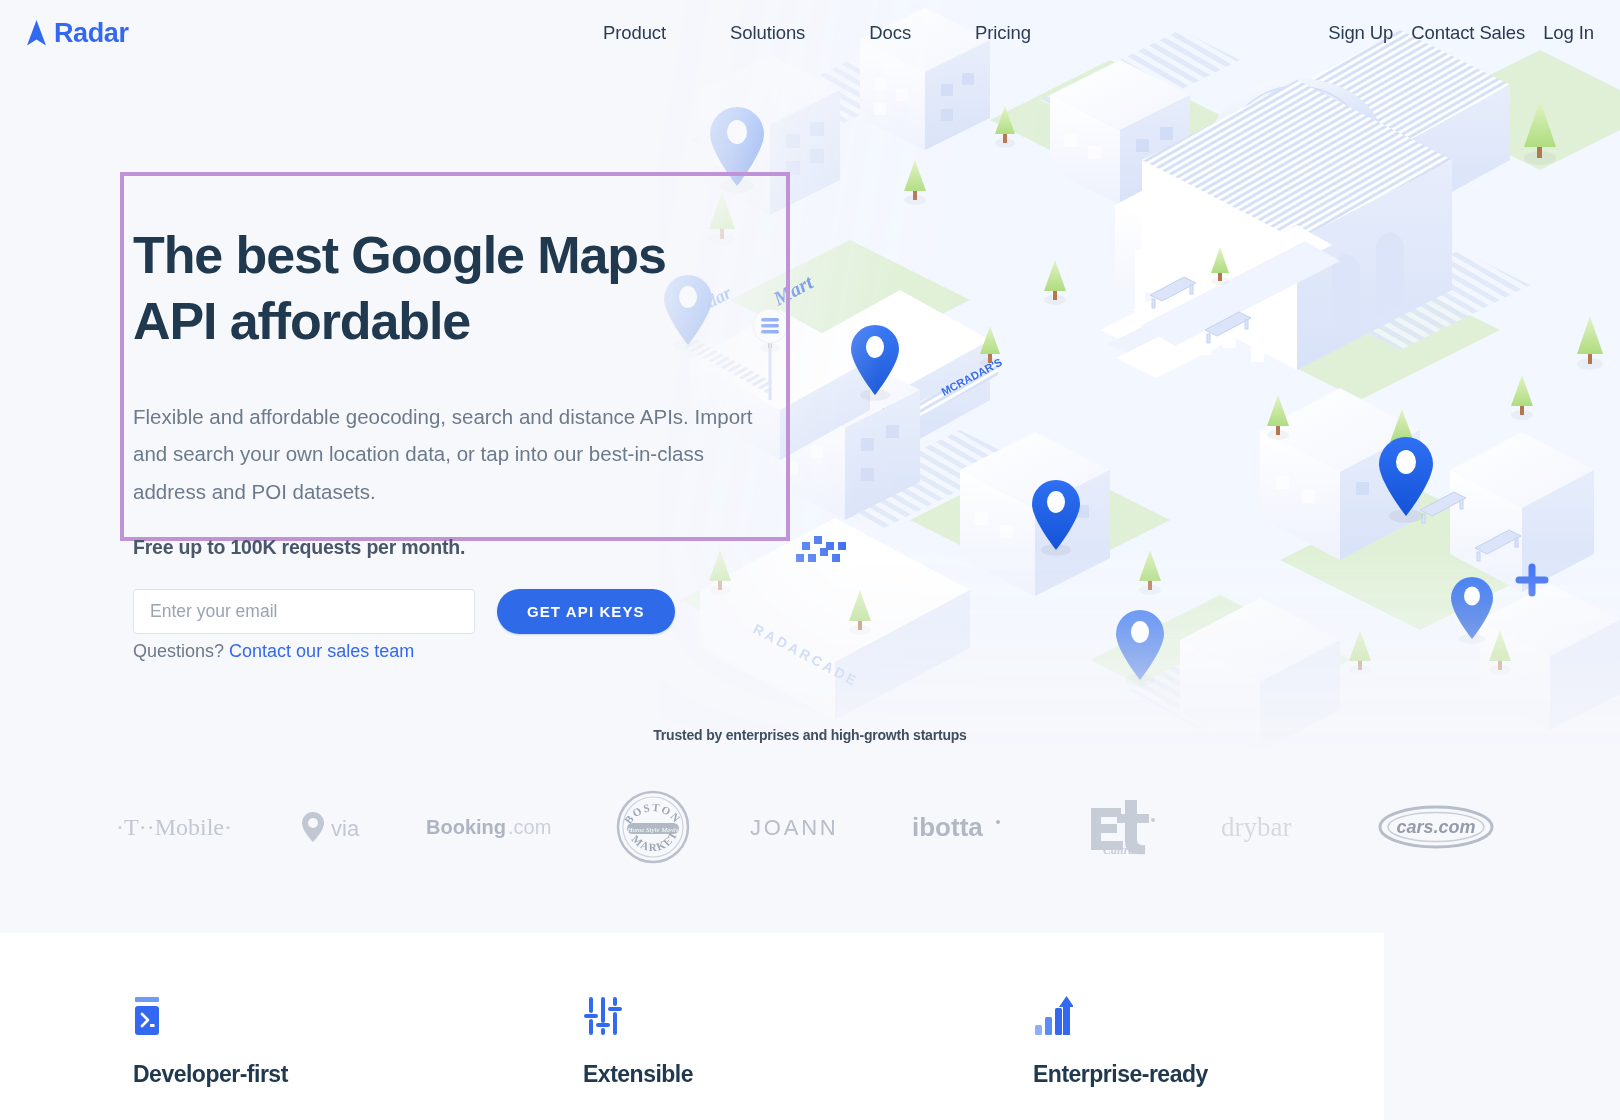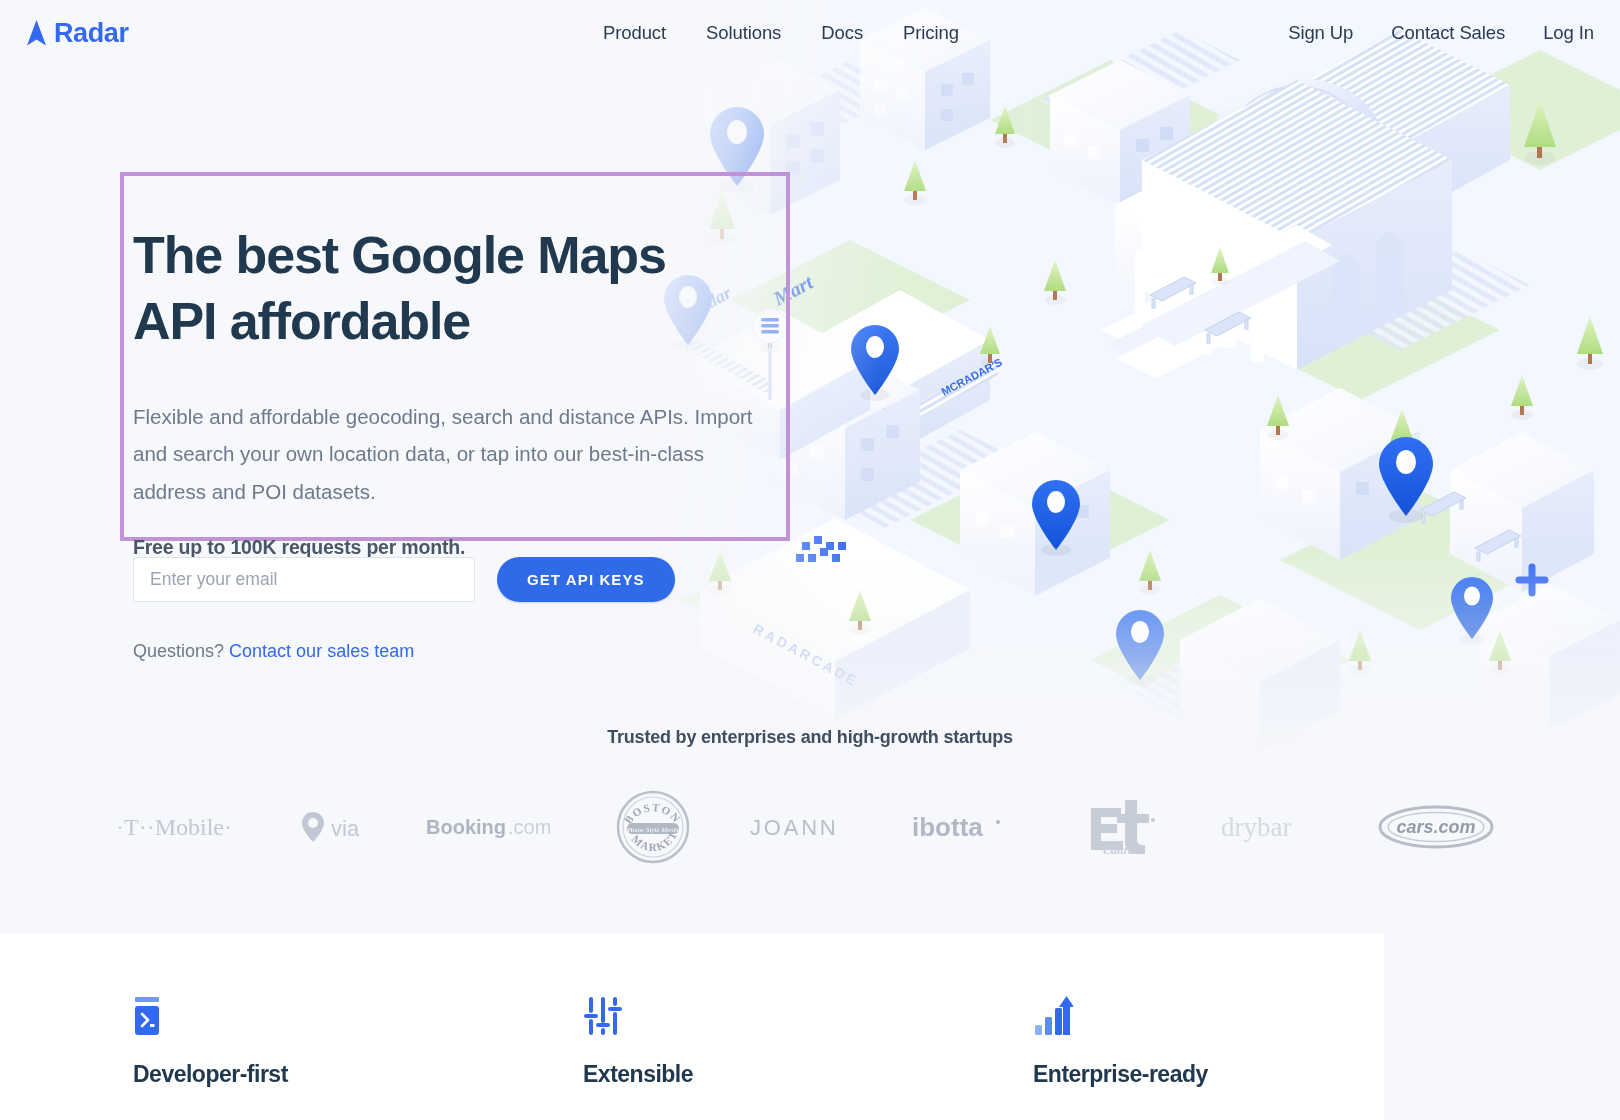--- a/index.html
+++ b/index.html
@@ -38,25 +38,25 @@
     position:absolute; left:0; top:0; width:1620px; height:66px;
     display:flex; align-items:center; z-index:40;
   }
   #logo { display:flex; align-items:center; margin-left:26px; gap:7px; cursor:pointer; }
   #logo .mark { width:21px; height:27px; display:block; }
   #logo .word {
     font-size:27px; font-weight:bold; color:#3368f0; letter-spacing:-.4px;
   }
   #nav-center {
     position:absolute; left:603px; top:0; height:66px;
-    display:flex; align-items:center; gap:40px;
+    display:flex; align-items:center; gap:64px;
   }
   #nav-right {
     position:absolute; right:26px; top:0; height:66px;
-    display:flex; align-items:center; gap:38px;
+    display:flex; align-items:center; gap:18px;
   }
   .navlink {
     font-size:18.5px; color:#2b3b52; cursor:pointer; white-space:nowrap;
     letter-spacing:-.1px;
   }
 
   
   #hero-copy { position:absolute; left:133px; top:187px; width:660px; z-index:30;margin-top:36px; }
   #highlight-box {
     position:absolute; left:120px; top:172px; width:670px; height:369px;
@@ -66,21 +66,21 @@
     font-size:52px; line-height:1.26; font-weight:bold;
     color:#21394f; letter-spacing:-1.1px; margin-bottom:44px;
   }
   #subcopy {
     font-size:20.5px; line-height:1.82; color:#6c7a8c; width:640px; margin-bottom:26px;
   }
   #freeline { font-size:19.5px; font-weight:bold; color:#4a5768; letter-spacing:-.2px; }
 
   
   #form-row {
-    position:absolute; left:133px; top:557px; display:flex; align-items:center; gap:22px; z-index:30;
+    position:absolute; left:133px; top:589px; display:flex; align-items:center; gap:22px; z-index:30;
   }
   #email-input {
     width:342px; height:45px; border:1px solid #dfe3ea; border-radius:4px;
     background:#fff; padding:0 16px; font-size:17.5px; color:#30405a;
     font-family:"Liberation Sans", sans-serif; outline:none;
   }
   #email-input::placeholder { color:#9aa4b2; }
   #cta {
     height:45px; padding:8px 30px; border:none; border-radius:23px;
     background:#2f6ae8; color:#fff; font-size:15px; font-weight:bold;
@@ -88,21 +88,21 @@
     box-shadow:0 1px 2px rgba(47,106,232,.25);
   }
   #questions {
     position:absolute; left:133px; top:641px; font-size:18px; color:#6c7a8c; z-index:30;
   }
   #questions a { color:#3368f0; text-decoration:none; cursor:pointer; }
 
   
   #trusted {
     position:absolute; left:0; top:727px; width:1620px; text-align:center;
-    font-size:18px; font-weight:bold; color:#3f4e60; z-index:30; letter-spacing:-.2px;
+    font-size:14px; font-weight:bold; color:#3f4e60; z-index:30; letter-spacing:-.2px;
   }
   #logos {
     position:absolute; left:0; top:785px; width:1620px; height:84px;
     display:flex; align-items:center; justify-content:center; gap:7px; z-index:30;
   }
   .logo-cell {
     flex:0 0 auto; width:150px; height:84px;
     display:flex; align-items:center; justify-content:center;
     color:#b9c0cc; opacity:.95;
   }

